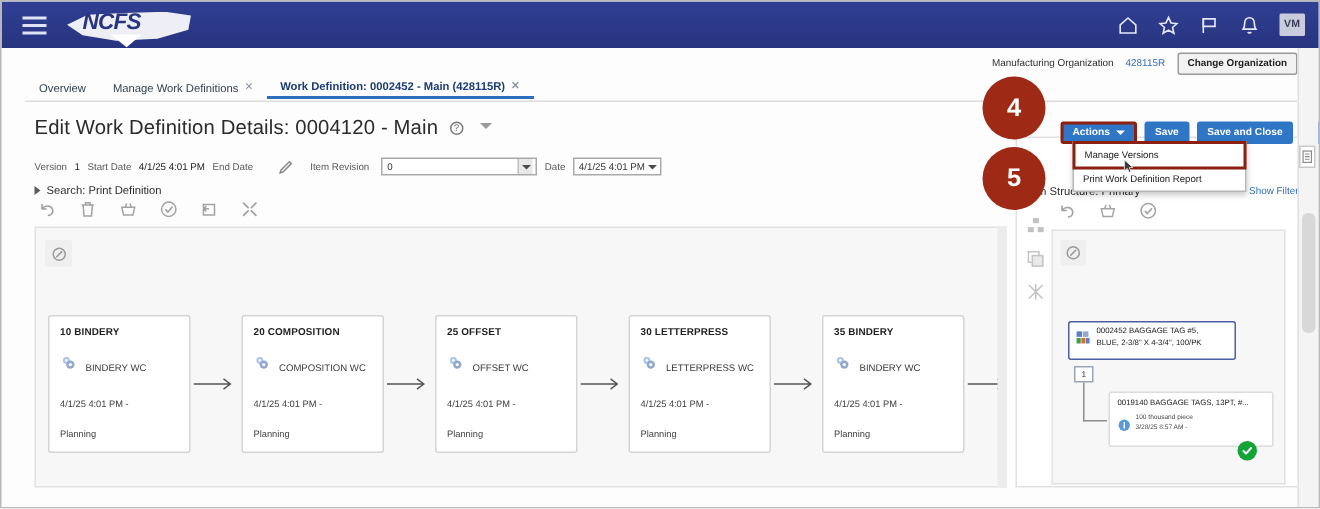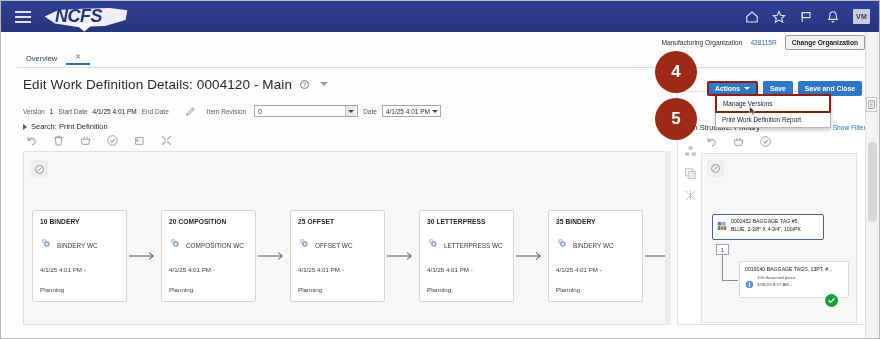--- a/index.html
+++ b/index.html
@@ -37,21 +37,21 @@
     width: 86px; height: 26px;
   }
   .logo .nc-shape {
     position: absolute; left: 0; top: 4px; width: 86px; height: 20px;
     background: #ffffff;
     clip-path: polygon(2% 45%, 18% 12%, 46% 6%, 78% 2%, 98% 14%, 96% 62%, 72% 92%, 40% 98%, 14% 80%);
     opacity: .92;
   }
   .logo .nc-text {
     position: absolute; left: 12px; top: 2px;
-    font-size: 18px; font-weight: bold; font-style: italic;
+    font-size: 15px; font-weight: bold; font-style: italic;
     color: #27347f; letter-spacing: -.5px;
     font-family: "Liberation Sans", sans-serif;
   }
   .logo .nc-tail {
     position: absolute; left: 30px; top: 19px; width: 22px; height: 9px;
     background: #ffffff;
     clip-path: polygon(0 0, 100% 0, 52% 100%);
   }
 
   .topbar-right { margin-left: auto; display: flex; align-items: center; gap: 13px; padding-right: 11px; }
@@ -310,21 +310,26 @@
           </svg>
       </span>
       <span class="avatar">VM</span>
     </div>
   </div>
 
   <div class="tabs">
     <div class="tab plain">
       <span>Overview</span>
     </div>
+    <div class="tab plain">
+      <span>Manage Work Definitions</span>
+      <span class="x">✕</span>
+    </div>
     <div class="tab active">
+      <span>Work Definition: 0002452 - Main (428115R)</span>
       <span class="x">✕</span>
     </div>
   </div>
   <div class="tabs-underline"></div>
 
   <div class="page-title">
     <span>Edit Work Definition Details: 0004120 - Main</span>
     <span class="help-circle">?</span>
     <span class="title-caret"></span>
   </div>

